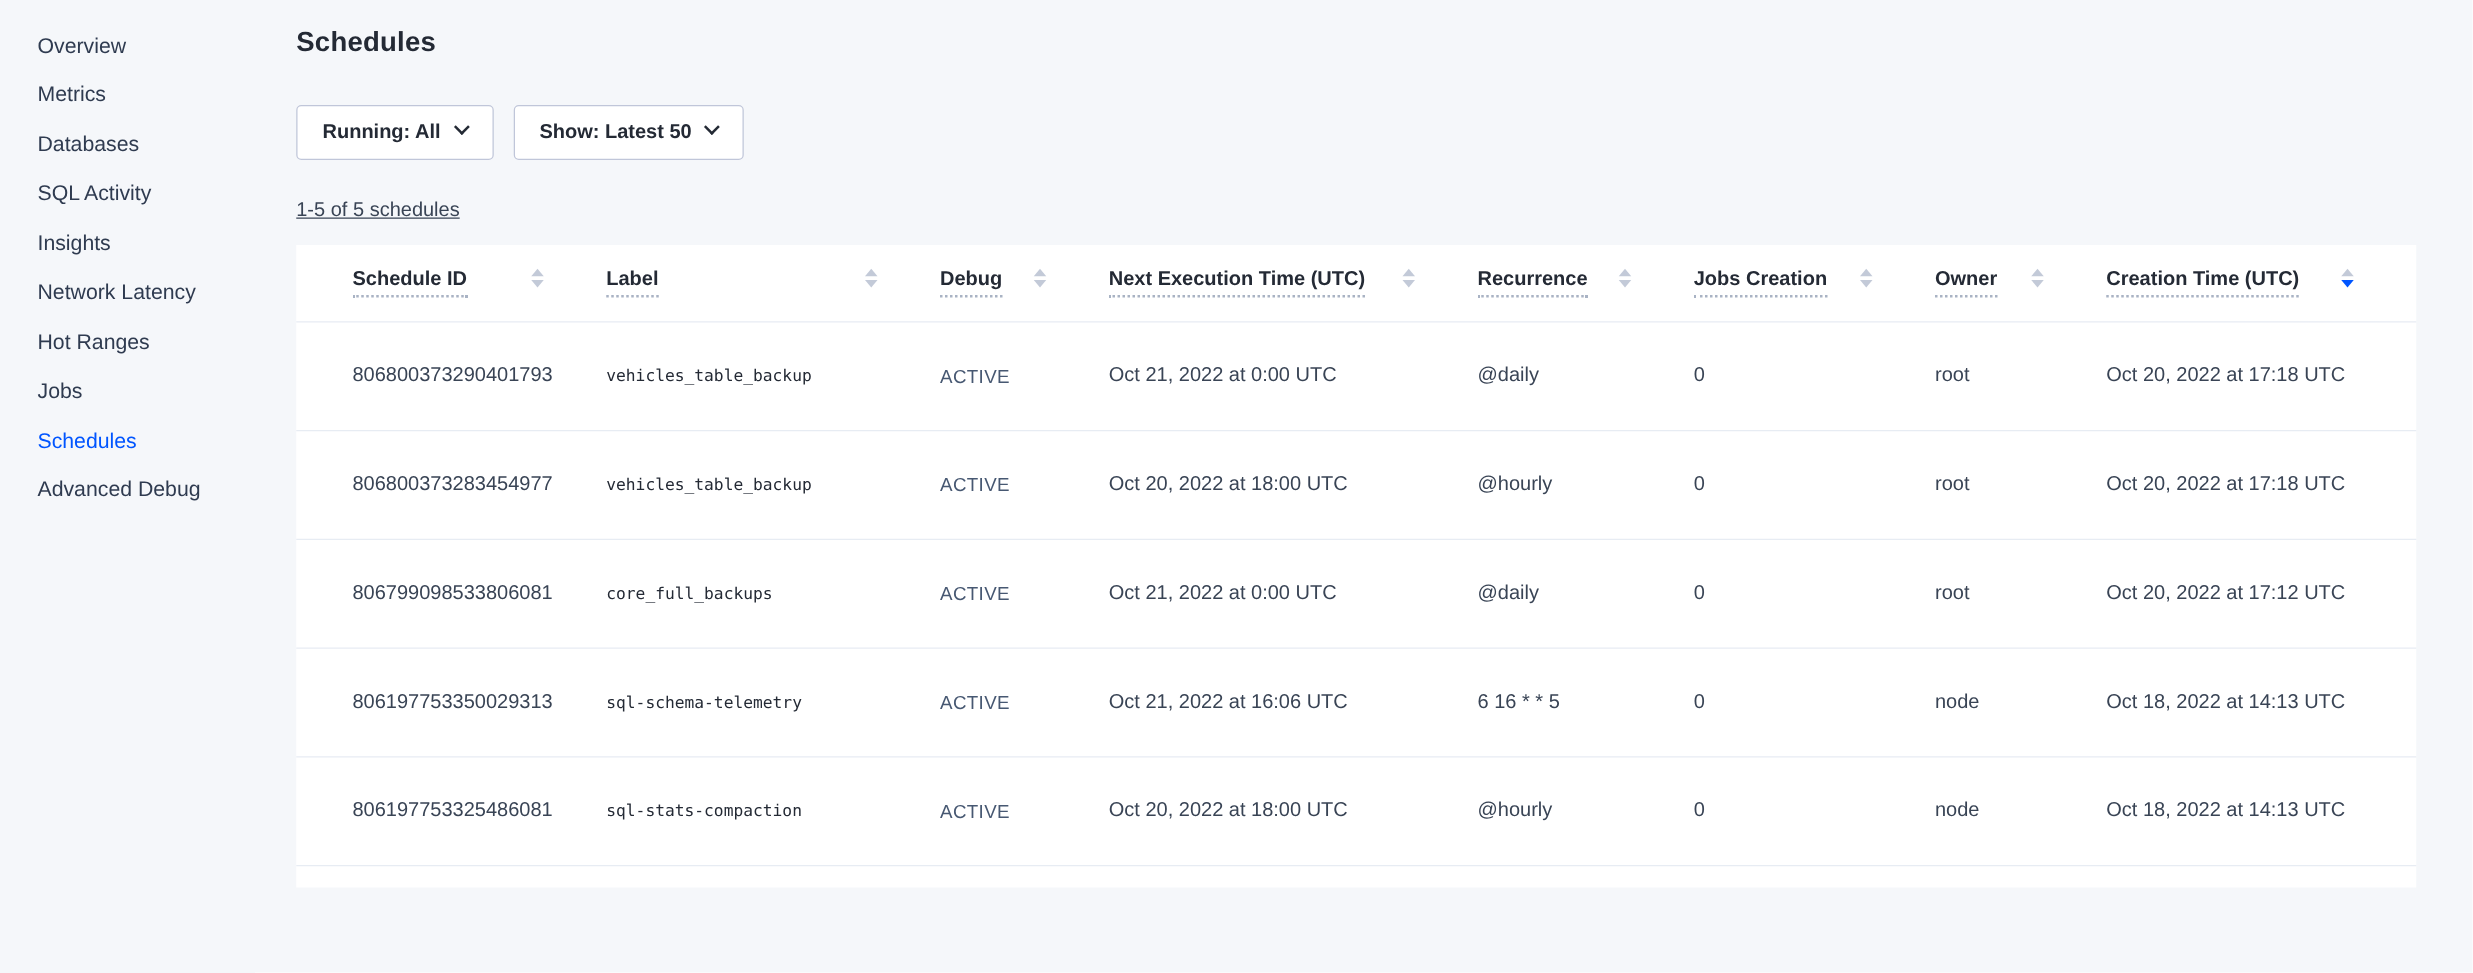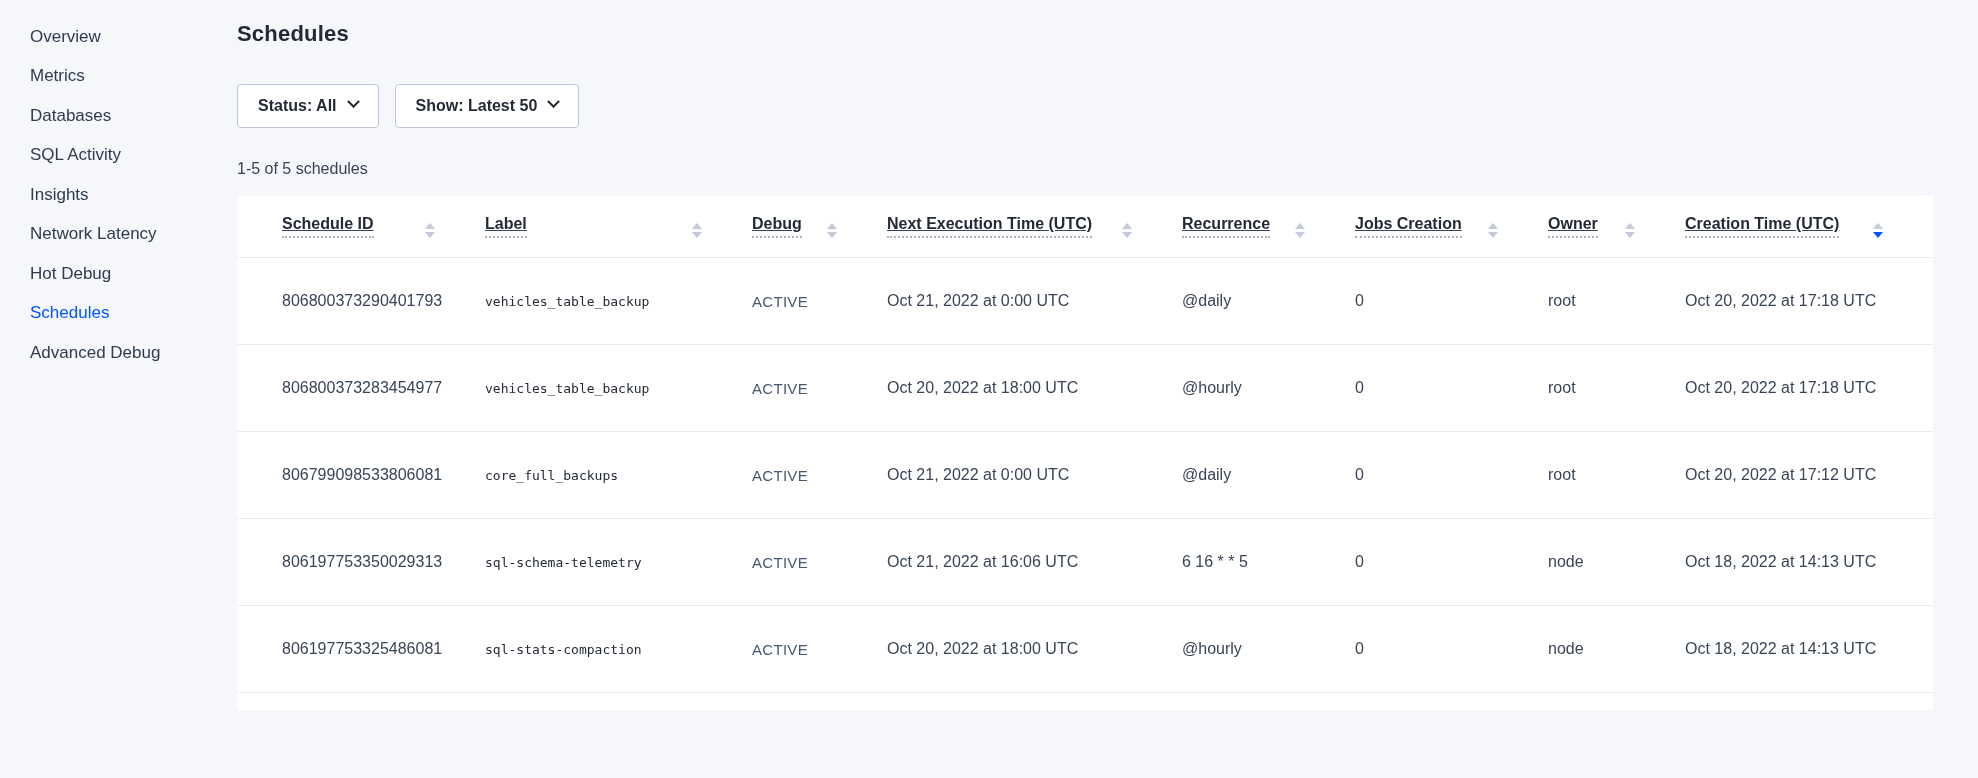--- a/index.html
+++ b/index.html
@@ -41,34 +41,34 @@
     border:1px solid var(--border);border-radius:4px;
     display:inline-flex;align-items:center;gap:12px;
     padding:0 20px;font-size:16px;font-weight:bold;color:var(--text-dark);
     font-family:"Liberation Sans",sans-serif;cursor:pointer;
   }
   .chevron{
     width:9px;height:9px;border-right:2px solid var(--text-dark);
     border-bottom:2px solid var(--text-dark);
     transform:rotate(45deg) translate(-2px,-2px);margin-top:-4px;
   }
-  .results-count{margin-top:30px;font-size:16px;line-height:22px;color:var(--text-body);}
+  .results-count{margin-top:30px;font-size:16px;line-height:22px;color:var(--text-body);text-decoration:underline;}
 
   
   .card{
     margin-top:16px;width:1696px;background:var(--card-bg);
     padding-bottom:17px;
   }
   .tr{
     display:grid;
     grid-template-columns:203px 267px 135px 295px 173px 193px 137px 248px;
     padding-left:45px;align-items:center;
   }
   .thead{height:62px;border-bottom:1px solid var(--divider);}
-  .th{display:flex;align-items:flex-end;cursor:pointer;padding-right:8px;text-decoration:underline;}
+  .th{display:flex;align-items:flex-start;cursor:pointer;padding-right:8px;}
   .th-label{
     font-size:16px;font-weight:bold;color:var(--text-dark);
     border-bottom:2px dotted #a9b3c4;padding-bottom:3px;white-space:nowrap;
   }
   .sort-icon{
     margin-left:auto;margin-right:42px;
     display:flex;flex-direction:column;align-items:center;gap:3px;flex:0 0 auto;
   }
   .arr-up{width:0;height:0;border-left:5px solid transparent;border-right:5px solid transparent;
     border-bottom:6px solid var(--sort-inactive);}
@@ -102,36 +102,39 @@
     <div class="sidebar-item">
         <span>SQL Activity</span>
       </div>
     <div class="sidebar-item">
         <span>Insights</span>
       </div>
     <div class="sidebar-item">
         <span>Network Latency</span>
       </div>
     <div class="sidebar-item">
-        <span>Hot Debug</span>
+        <span>Hot Ranges</span>
+      </div>
+    <div class="sidebar-item">
+        <span>Jobs</span>
       </div>
     <div class="sidebar-item active">
         <span>Schedules</span>
       </div>
     <div class="sidebar-item">
         <span>Advanced Debug</span>
       </div>
   </nav>
 
   <main class="main">
     <h1 class="page-title">Schedules</h1>
 
     <div class="filters">
       <button class="dropdown-btn">
-        <span>Status: All</span>
+        <span>Running: All</span>
         <span class="chevron"></span>
       </button>
       <button class="dropdown-btn">
         <span>Show: Latest 50</span>
         <span class="chevron"></span>
       </button>
     </div>
 
     <div class="results-count">1-5 of 5 schedules</div>
 

